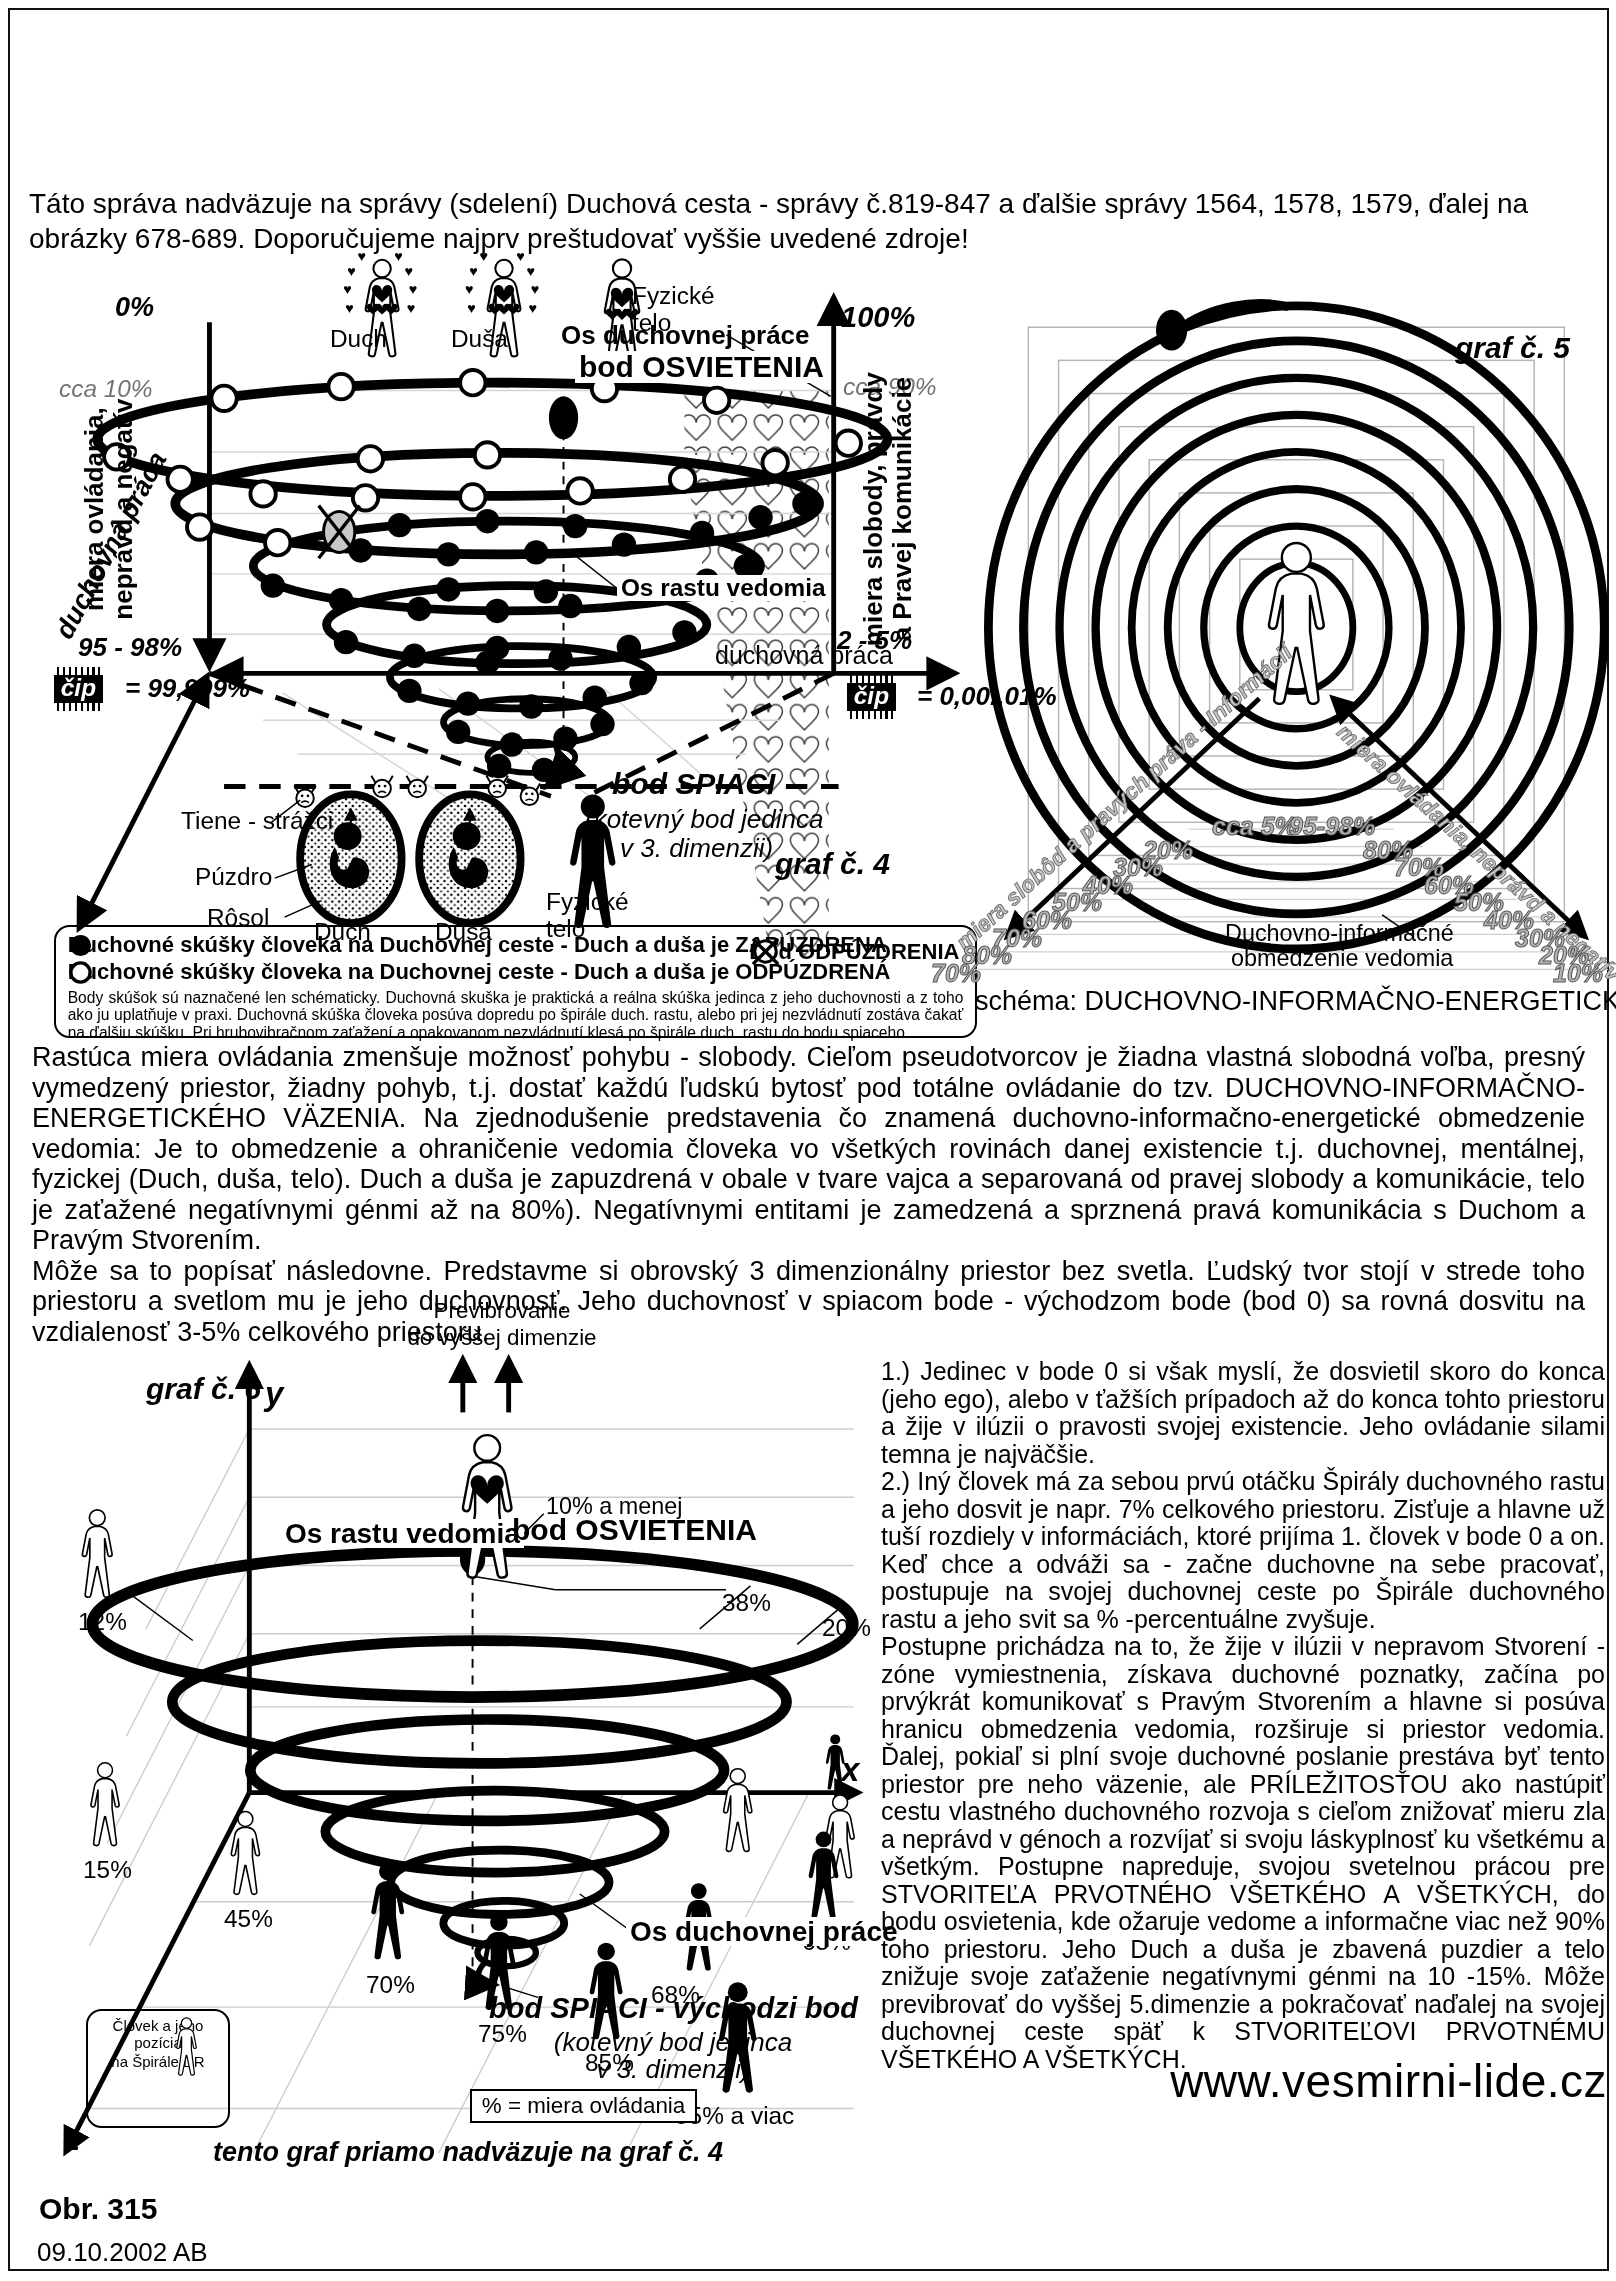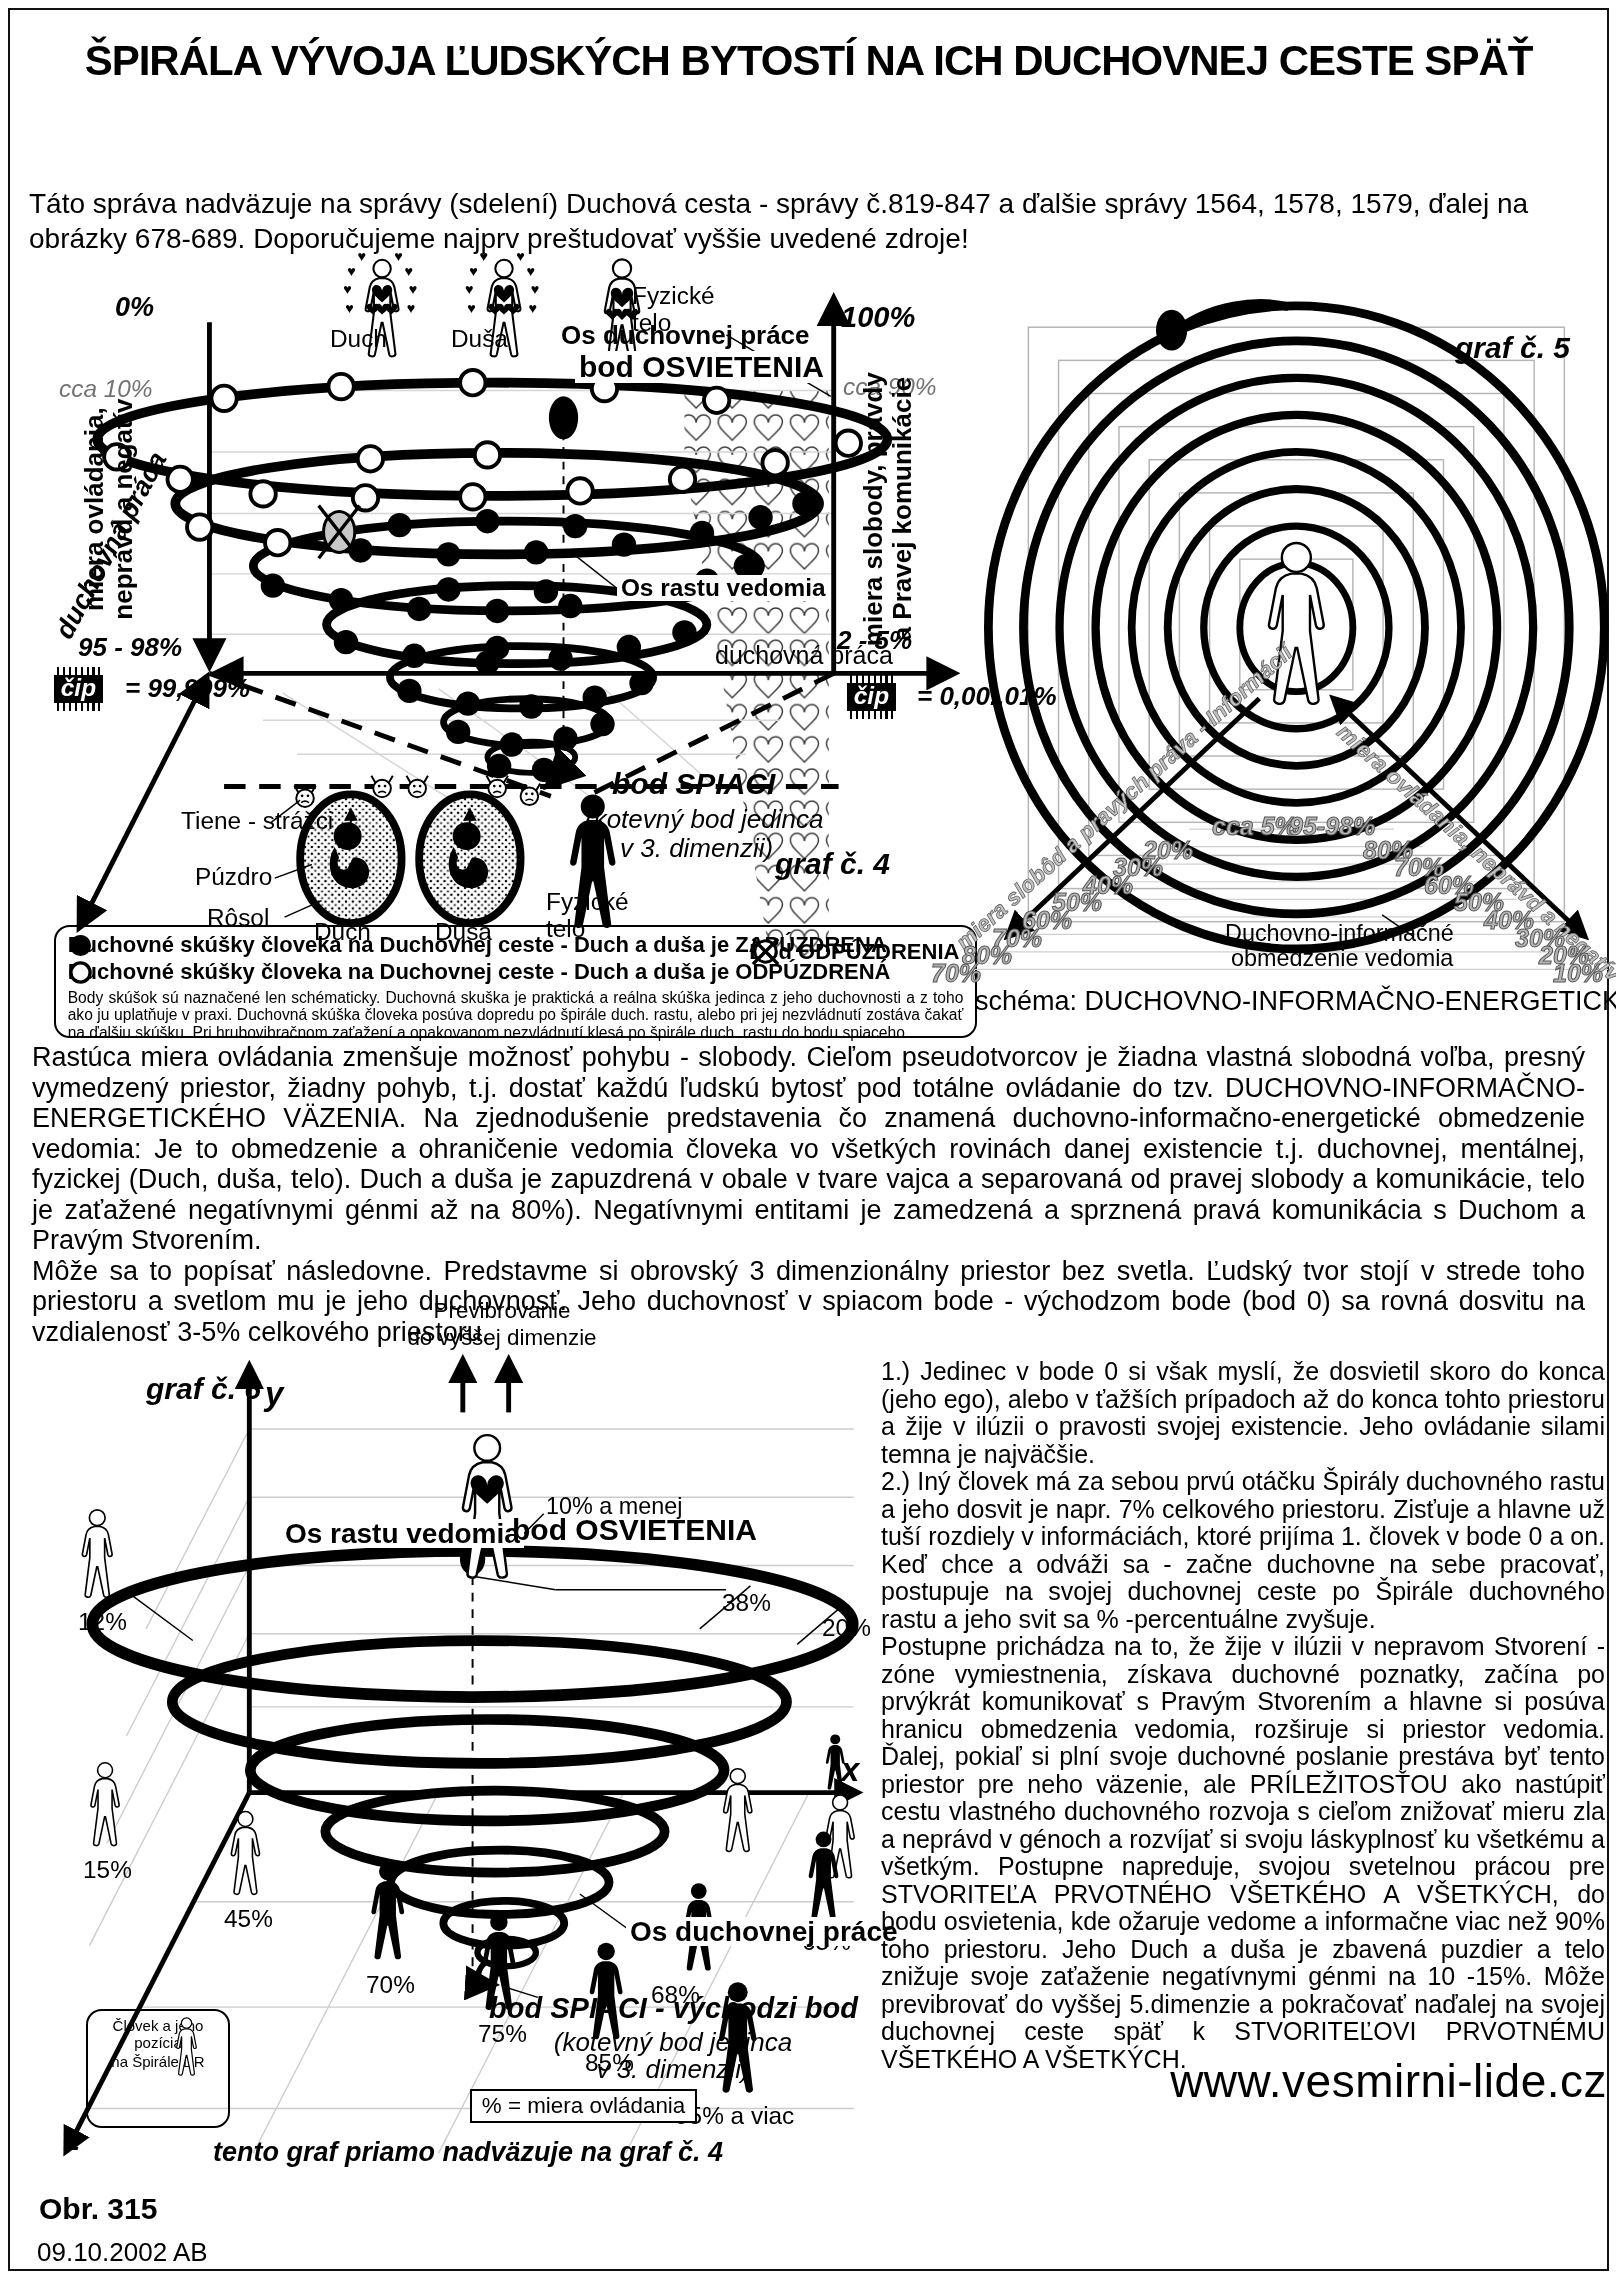--- a/index.html
+++ b/index.html
@@ -61,21 +61,20 @@
         <circle cx="3" cy="-2.5" r="1.4" fill="#000"></circle>
         <path d="M-4,4.5 Q0,1.5 4,4.5" fill="none" stroke="#000" stroke-width="1.6"></path>
       </g>
       <g id="fetus">
         <circle cx="-3" cy="-21" r="13" fill="#000"></circle>
         <path d="M-15,-11 C-23,1 -21,20 -7,26 C6,31 18,23 17,11 C16,3 10,-2 2,-1 L-3,9 C-9,13 -15,7 -11,-1 Z" fill="#000"></path>
       </g>
     </defs>
   </svg>
 
-  <div class="title1">ŠPIRÁLA VÝVOJA ĽUDSKÝCH BYTOSTÍ NA ICH DUCHOVNEJ CESTE SPÄŤ</div>
   <div class="intro">Táto správa nadväzuje na správy (sdelení) Duchová cesta - správy č.819-847 a ďalšie správy 1564, 1578, 1579, ďalej na obrázky 678-689. Doporučujeme najprv preštudovať vyššie uvedené zdroje!</div>
 
   <svg style="left:29px;top:252px;" width="951" height="792" viewBox="0 0 975 812">
     <defs>
       <marker id="ar4" viewBox="0 0 10 10" refX="8" refY="5" markerWidth="7" markerHeight="7" orient="auto-start-reverse">
         <path d="M0,0 L10,5 L0,10 Z" fill="#000"></path>
       </marker>
       <pattern id="heartsPat" width="37" height="33" patternUnits="userSpaceOnUse">
         <path d="M18,10 C18,5 14,2 10.5,2 C6,2 3.5,5.5 3.5,9 C3.5,15 10,19.5 18,28 C26,19.5 32.5,15 32.5,9 C32.5,5.5 30,2 25.5,2 C22,2 18,5 18,10 Z" fill="none" stroke="#3c3c3c" stroke-width="1.5"></path>
       </pattern>

